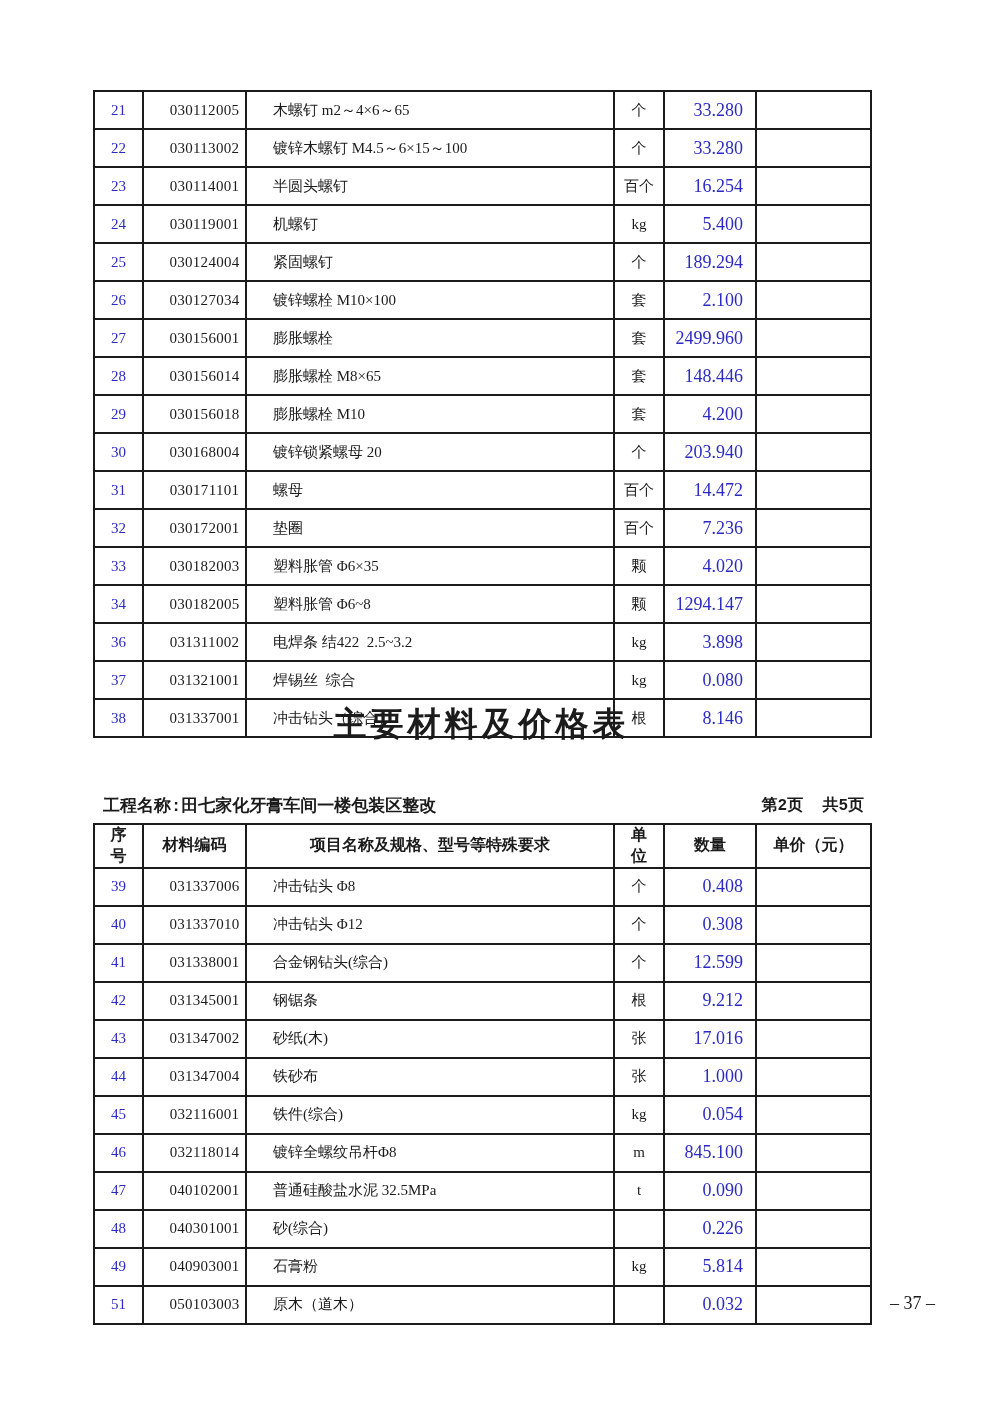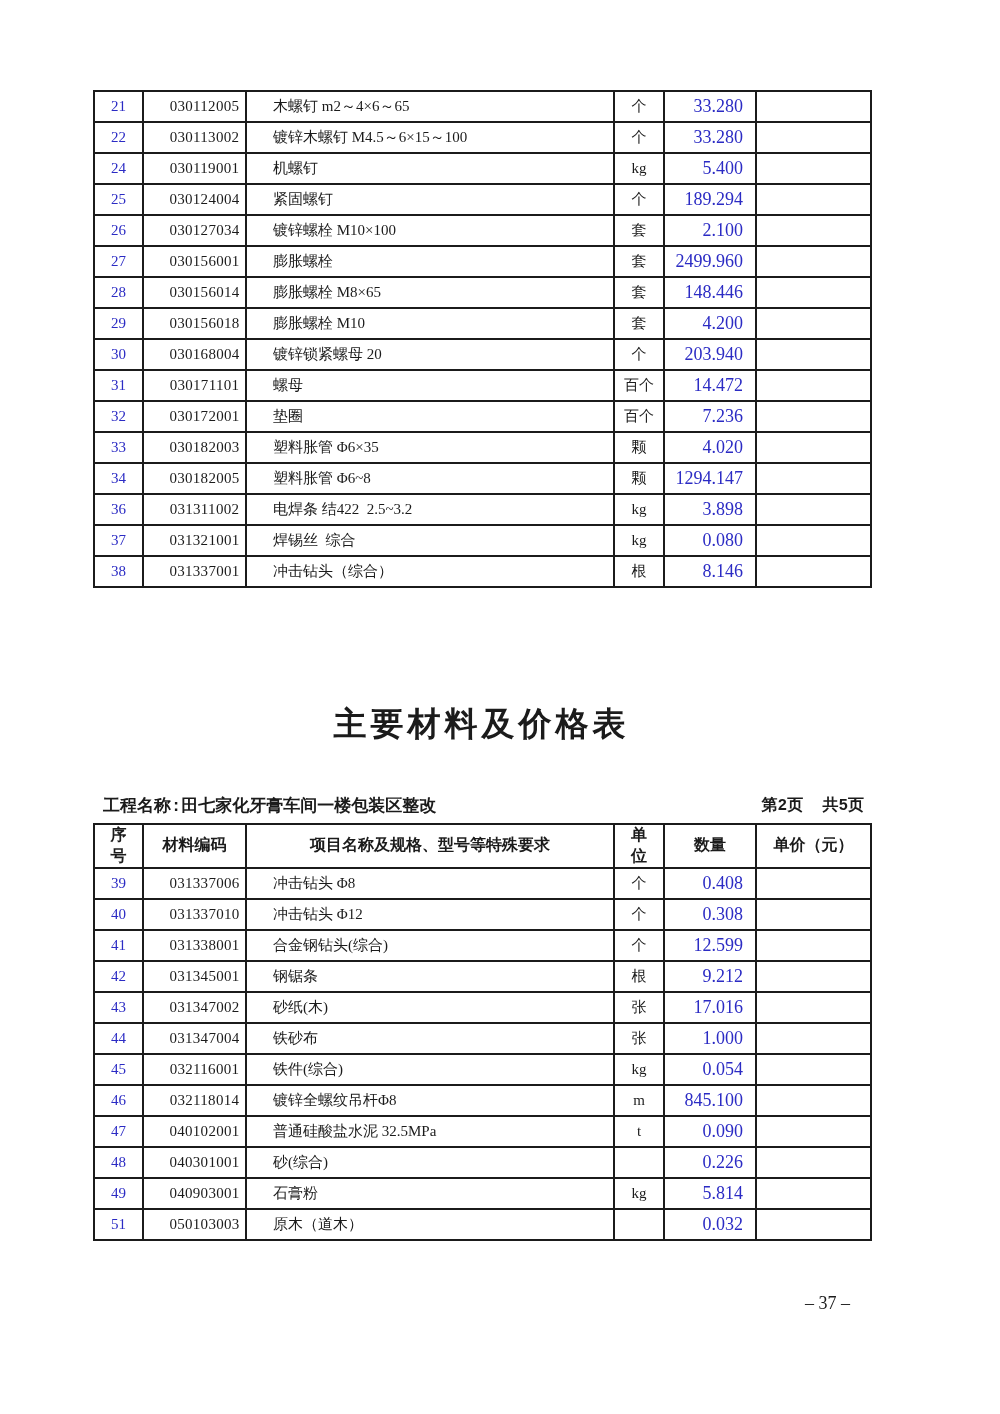--- a/index.html
+++ b/index.html
@@ -19,21 +19,21 @@
     border-collapse:collapse;
     table-layout:fixed;
     width:777px;
   }
   .tbl td,.tbl th{
     border:2px solid var(--ink);
     overflow:hidden;
     padding:0;
     vertical-align:middle;
   }
-  .tbl tr.data-row{height:31px;}
+  .tbl tr.data-row{height:38px;}
   #top-table{position:absolute;left:93px;top:90px;}
   #main-table{position:absolute;left:93px;top:823px;}
   #main-table thead tr{height:37px;}
   #main-table th{
     font-family:"Liberation Sans","DejaVu Sans",sans-serif;
     font-weight:bold;
     font-size:16px;
     text-align:center;
     background:#ffffff;
   }
@@ -94,21 +94,21 @@
     white-space:pre;
   }
   #page-info{
     font-size:16px;
     padding-right:6px;
     white-space:pre;
   }
   #footer-page{
     position:absolute;
     left:805px;top:1293px;width:130px;
-    text-align:left;
+    text-align:right;
     font-size:18px;
     white-space:pre;
   }
 </style>
 </head>
 <body>
 
 <table class="tbl" id="top-table">
   <colgroup>
     <col style="width:49px">
@@ -131,20 +131,28 @@
 
       <tr class="data-row">
         <td class="c-no">22</td>
         <td class="c-code">030113002</td>
         <td class="c-name">镀锌木螺钉 M4.5～6×15～100</td>
         <td class="c-unit">个</td>
         <td class="c-qty">33.280</td>
         <td class="c-price"></td>
       </tr>
 
+      <tr class="data-row">
+        <td class="c-no">23</td>
+        <td class="c-code">030114001</td>
+        <td class="c-name">半圆头螺钉</td>
+        <td class="c-unit">百个</td>
+        <td class="c-qty">16.254</td>
+        <td class="c-price"></td>
+      </tr>
 
       <tr class="data-row">
         <td class="c-no">24</td>
         <td class="c-code">030119001</td>
         <td class="c-name">机螺钉</td>
         <td class="c-unit">kg</td>
         <td class="c-qty">5.400</td>
         <td class="c-price"></td>
       </tr>
 

